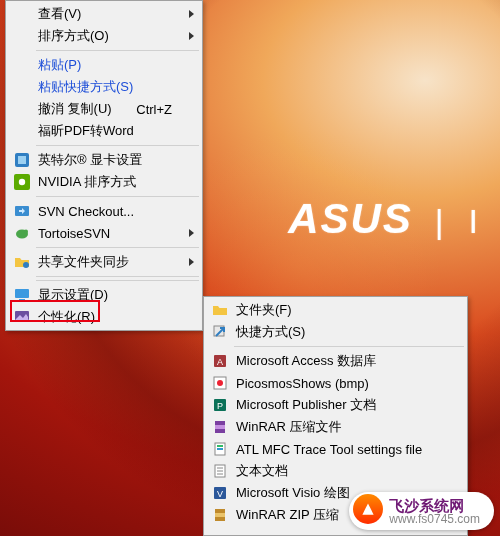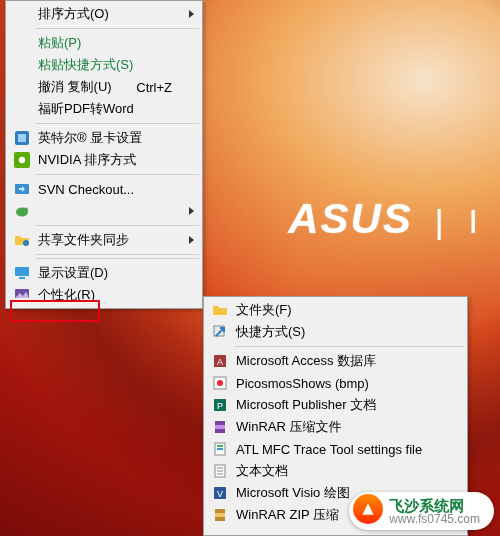--- a/index.html
+++ b/index.html
@@ -70,21 +70,21 @@
 
 .mi {
   display: flex;
   align-items: center;
   height: 22px;
   position: relative;
   padding: 0 18px 0 30px;
   white-space: nowrap;
   color: #000;
 }
-.mi.disabled { color: #15803d; }
+.mi.disabled { color: #1d4ed8; }
 .mi .shortcut {
   position: absolute;
   right: 28px;
 }
 .mi .arrow {
   position: absolute;
   right: 6px;
   width: 0; height: 0;
   border-top: 4px solid transparent;
   border-bottom: 4px solid transparent;
@@ -135,40 +135,44 @@
   left: 4px; top: 2px;
   width: 30px; height: 30px;
   background: linear-gradient(180deg,#ff8a00,#ff2d00);
   border-radius: 50%;
   display:flex; align-items:center; justify-content:center;
   color:#fff;
 }
 .watermark .line1 {
   font-size: 15px;
   font-weight: 700;
-  color: #15803d;
+  color: #701a75;
   line-height: 1.05;
 }
 .watermark .line2 {
   font-size: 12px;
   color: #888;
   line-height: 1.05;
 }
 </style>
 </head>
 <body>
 
 <div class="wallpaper">
   <div class="asus-logo">
     <span>ASUS</span><span class="asus-sep">|&nbsp;&nbsp;I</span>
   </div>
 </div>
 
 <div class="context-menu main-menu">
   <div class="mi">
+    <span>查看(V)</span>
+    <span class="arrow"></span>
+  </div>
+  <div class="mi">
     <span>排序方式(O)</span>
     <span class="arrow"></span>
   </div>
   <div class="sep"></div>
   <div class="mi disabled">
     <span>粘贴(P)</span>
   </div>
   <div class="mi disabled">
     <span>粘贴快捷方式(S)</span>
   </div>
@@ -208,20 +212,21 @@
     </span>
     <span>SVN Checkout...</span>
   </div>
   <div class="mi">
     <span class="icon">
       <svg viewBox="0 0 16 16">
           <ellipse cx="8" cy="9" rx="6" ry="4.5" fill="#4aa54a"></ellipse>
           <circle cx="12" cy="6.5" r="2" fill="#4aa54a"></circle>
         </svg>
     </span>
+    <span>TortoiseSVN</span>
     <span class="arrow"></span>
   </div>
   <div class="sep"></div>
   <div class="mi">
     <span class="icon">
       <svg viewBox="0 0 16 16">
           <path d="M1 4 h5 l1.5 2 H15 v7 H1 Z" fill="#f4c542"></path>
           <circle cx="12" cy="11" r="3" fill="#2f7ec2"></circle>
         </svg>
     </span>

